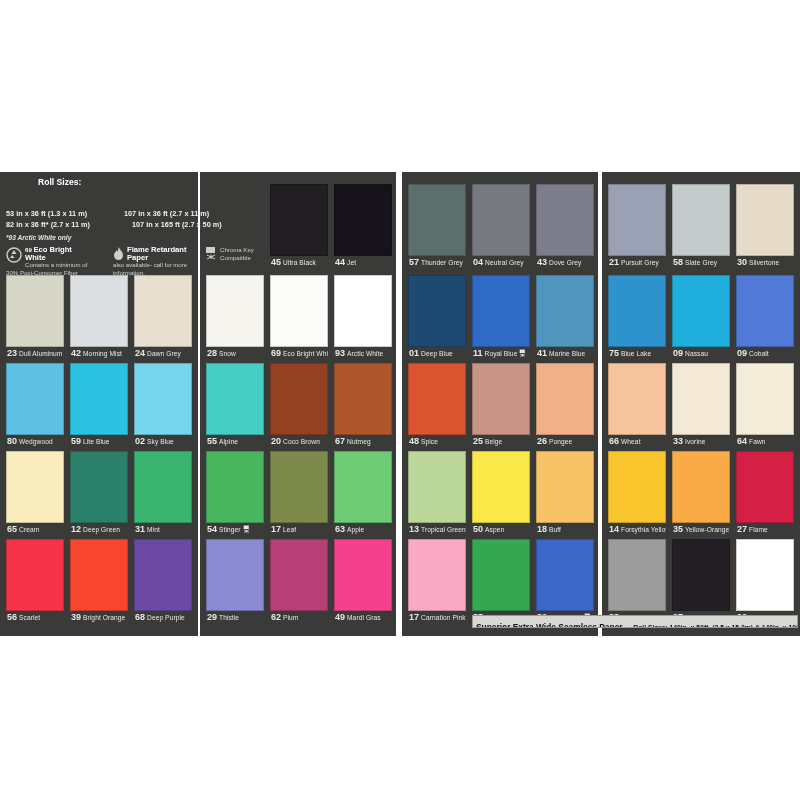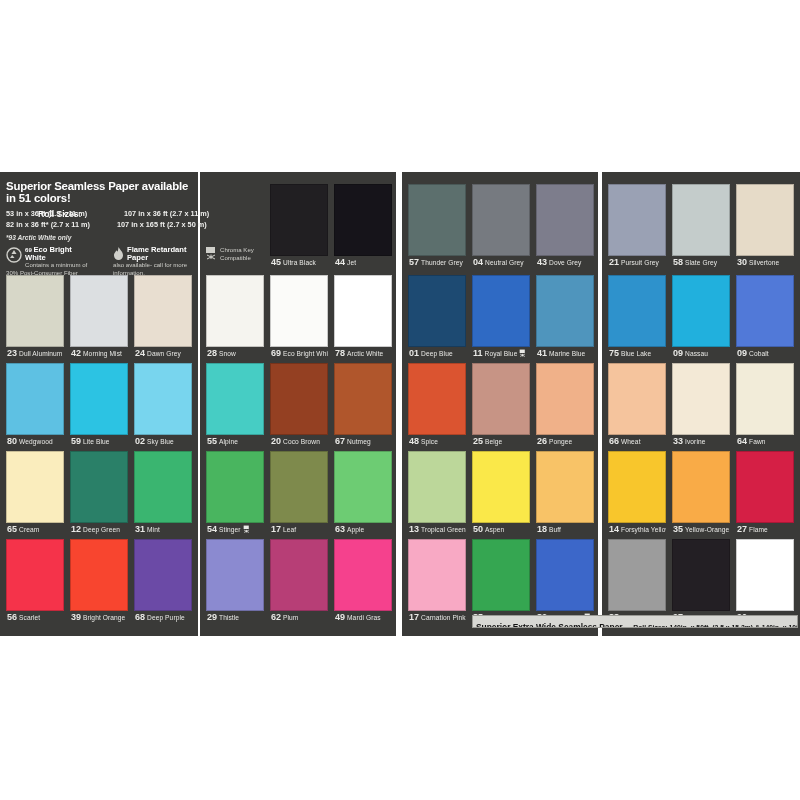--- a/index.html
+++ b/index.html
@@ -44,32 +44,31 @@
   <div class="panel p1"></div>
   <div class="panel p2"></div>
   <div class="panel p3"></div>
   <div class="panel p4"></div>
 
   <div class="seam" style="left:198px"></div>
   <div class="seam" style="left:396px;width:6px"></div>
   <div class="seam" style="left:598px;width:4px"></div>
 
   <div id="hdr">
-    <h1>Superior Seamless Paper available in 51 colors!</h1>
     <div class="rs">Roll Sizes:</div>
     <div class="rowsz" style="left:6px;top:37px">
       <span>53 in x 36 ft</span> <span class="m">(1.3 x 11 m)</span>
     </div>
     <div class="rowsz" style="left:6px;top:48px">
       <span>82 in x 36 ft*</span> <span class="m">(2.7 x 11 m)</span>
     </div>
     <div class="rowsz" style="left:124px;top:37px">
       <span>107 in x 36 ft</span> <span class="m">(2.7 x 11 m)</span>
     </div>
-    <div class="rowsz" style="left:117px;top:48px">
+    <div class="rowsz" style="left:132px;top:48px">
       <span>107 in x 165 ft</span> <span class="m">(2.7 x 50 m)</span>
     </div>
     <div class="note">*93 Arctic White only</div>
   </div>
 
   <div class="ft" style="left:6px;top:74px;width:84px">
     <svg width="16" height="16" viewBox="0 0 16 16" style="float:left;margin:1px 3px 0 0">
       <circle cx="8" cy="8" r="7" fill="none" stroke="#cfcfca" stroke-width="1.4"></circle>
       <path d="M8 3 L10.5 7 L5.5 7 Z" fill="#cfcfca"></path>
       <path d="M4 11 L8.5 11 L6.2 8 Z" fill="#cfcfca"></path>
@@ -144,21 +143,21 @@
       <div class="cell" style="left: 206px; top: 103px; width: 58px; height: 86px;">
         <div class="sw" style="background: rgb(245, 244, 239);"></div>
         <div class="lab"><span class="num">28</span><span class="nm">Snow</span></div>
       </div>
       <div class="cell" style="left: 270px; top: 103px; width: 58px; height: 86px;">
         <div class="sw" style="background: rgb(251, 251, 249);"></div>
         <div class="lab"><span class="num">69</span><span class="nm">Eco Bright White</span></div>
       </div>
       <div class="cell" style="left: 334px; top: 103px; width: 58px; height: 86px;">
         <div class="sw" style="background: rgb(255, 255, 255);"></div>
-        <div class="lab"><span class="num">78</span><span class="nm">Arctic White</span></div>
+        <div class="lab"><span class="num">93</span><span class="nm">Arctic White</span></div>
       </div>
       <div class="cell" style="left: 408px; top: 103px; width: 58px; height: 86px;">
         <div class="sw" style="background: rgb(29, 74, 114);"></div>
         <div class="lab"><span class="num">01</span><span class="nm">Deep Blue</span></div>
       </div>
       <div class="cell" style="left: 472px; top: 103px; width: 58px; height: 86px;">
         <div class="sw" style="background: rgb(47, 106, 196);"></div>
         <div class="lab"><span class="num">11</span><span class="nm">Royal Blue</span><span class="ck"><svg width="7" height="8" viewBox="0 0 12 14">
               <rect x="1" y="1" width="9" height="6" fill="#e9e9e6"></rect>
               <path d="M2 9 L10 13 M10 9 L2 13 M6 8.5 L6 13" stroke="#e9e9e6" stroke-width="1.4" fill="none"></path>

